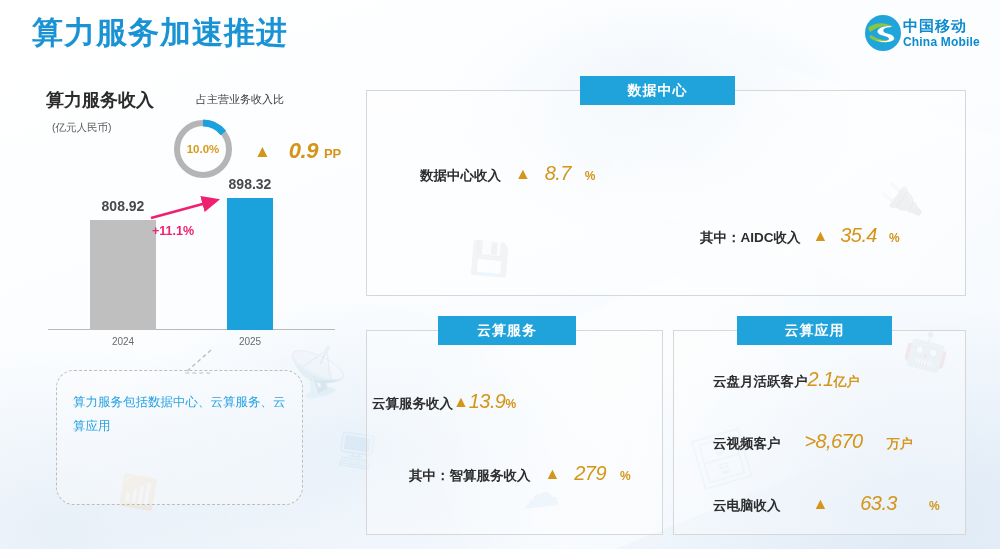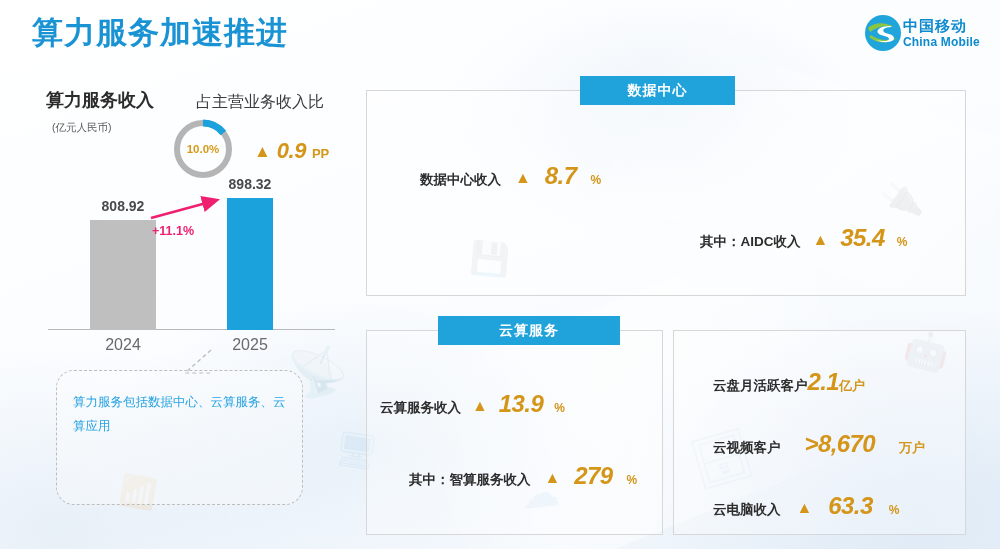--- a/index.html
+++ b/index.html
@@ -47,42 +47,42 @@
   #logo { position:absolute; right:20px; top:13px; display:flex; align-items:center; }
   #logo .mark { width:40px; height:40px; }
   #logo .words { display:flex; flex-direction:column; line-height:1; }
   #logo .cn { font-size:15px; font-weight:bold; color:#0d8bce; letter-spacing:1px; }
   #logo .en { font-size:12px; font-weight:bold; color:#0d8bce; margin-top:3px; letter-spacing:.2px;}
 
   
   #rev-title { position:absolute; left:46px; top:88px; font-size:18px; font-weight:bold; color:#2b2b2b; white-space:nowrap;}
   #rev-unit  { position:absolute; left:52px; top:121px; font-size:10.5px; color:#5a5a5a; white-space:nowrap;}
 
-  #ratio-label { position:absolute; left:196px; top:92px; font-size:16px; color:#3c3c3c; white-space:nowrap;text-align:center;}
+  #ratio-label { position:absolute; left:196px; top:92px; font-size:11px; color:#3c3c3c; white-space:nowrap;text-align:center;}
   #donut { position:absolute; left:170px; top:116px; width:66px; height:66px; }
   #donut .pct {
     position:absolute; inset:0; display:flex; align-items:center; justify-content:center;
     font-size:11.5px; font-weight:bold; color:#d89a1a;
   }
   #pp { position:absolute; left:254px; top:138px; display:flex; align-items:baseline; gap:6px; white-space:nowrap;}
   #pp .tri { font-size:17px; color:#d49518; line-height:1; position:relative; top:-1px;}
-  #pp .num { font-size:22px; font-weight:bold; color:#d49518; font-style:italic; letter-spacing:-.5px;}
+  #pp .num { font-size:22px; font-weight:bold; color:#d49518; font-style:italic; letter-spacing:-.5px;margin-left:12px;}
   #pp .unit{ font-size:13px; font-weight:bold; color:#d49518; }
 
   
   #chart { position:absolute; left:40px; top:190px; width:300px; height:160px; }
   #chart .axis { position:absolute; left:8px; right:5px; bottom:20px; height:1px; background:#b9b9b9;}
   #chart .bar { position:absolute; bottom:20px; }
   #chart .bar .cap {
     position:absolute; bottom:100%; left:50%; transform:translateX(-50%);
     margin-bottom:6px; font-size:14px; font-weight:bold; color:#4a4a4a; white-space:nowrap;
   }
   #chart .bar .tick {
     position:absolute; top:100%; left:50%; transform:translateX(-50%);
-    margin-top:6px; font-size:16px; color:#6a6a6a; white-space:nowrap;
+    margin-top:6px; font-size:10px; color:#6a6a6a; white-space:nowrap;
   }
   #chart .bar.b2024 { left:50px; width:66px; height:110px; background:#bfbfbf;}
   #chart .bar.b2025 { left:187px; width:46px; height:132px; background:#1ba1db;}
   #growth { position:absolute; left:152px; top:224px; font-size:12.5px; font-weight:bold; color:#ef2070; white-space:nowrap;}
   #arrow { position:absolute; left:148px; top:196px; width:74px; height:26px;}
 
   
   #callout {
     position:absolute; left:56px; top:370px; width:247px; height:135px;
     border:1.4px dashed #bdbdbd; border-radius:18px; box-sizing:border-box;
@@ -103,38 +103,38 @@
   #panel-dc  { left:366px; top:90px;  width:600px; height:206px; }
   #panel-cs  { left:366px; top:330px; width:297px; height:205px; }
   #panel-ca  { left:673px; top:330px; width:293px; height:205px; }
   .badge {
     position:absolute; background:#20a3db; color:#ffffff;
     font-size:14px; font-weight:bold; letter-spacing:1px;
     display:flex; align-items:center; justify-content:center;
     height:29px; white-space:nowrap;
   }
   #badge-dc { left:580px; top:76px; width:155px; }
-  #badge-cs { left:438px; top:316px; width:182px; }
+  #badge-cs { left:438px; top:316px; width:138px; }
   #badge-ca { left:737px; top:316px; width:155px; }
 
   
   .metric { position:absolute; display:flex; align-items:baseline; white-space:nowrap; }
   .metric .lbl  { font-size:13.5px; font-weight:bold; color:#2d2d2d; }
   .metric .tri  { font-size:16px; color:#d49518; line-height:1; position:relative; top:-1px; }
-  .metric .num  { font-size:24px; font-weight:bold; color:#d49518; font-style:italic; letter-spacing:-.6px;}
+  .metric .num  { font-size:20px; font-weight:normal; color:#d49518; font-style:italic; letter-spacing:-.6px;}
   .metric .unit { font-size:12px; font-weight:bold; color:#d49518; }
   .metric .unit.cn { font-size:13px; }
 
   #m-dc1  { left:420px; top:162px; gap:14px; }
   #m-dc2  { left:700px; top:224px; gap:12px; }
-  #m-cs1  { left:380px; top:390px; gap:11px; }
+  #m-cs1  { left:372px; top:390px; }
   #m-cs2  { left:409px; top:462px; gap:14px; }
   #m-ca1  { left:713px; top:368px; gap:0; }
   #m-ca2  { left:713px; top:430px; gap:24px; }
-  #m-ca3  { left:713px; top:492px; gap:16px; }
+  #m-ca3  { left:713px; top:492px; gap:32px; }
 </style>
 </head>
 <body>
 
 <div id="slide">
 
   <div class="bgband b1"></div>
   <div class="bgband b2"></div>
   <span class="bgdeco d1">📡</span>
   <span class="bgdeco d2">🖥</span>
@@ -230,20 +230,21 @@
     <span class="unit">%</span>
   </div>
   <div class="metric" id="m-cs2">
     <span class="lbl">其中：智算服务收入</span>
     <span class="tri">▲</span>
     <span class="num">279</span>
     <span class="unit">%</span>
   </div>
 
   <div class="panel" id="panel-ca"></div>
+  <div class="badge" id="badge-ca">云算应用</div>
   <div class="metric" id="m-ca1">
     <span class="lbl">云盘月活跃客户</span>
     <span class="num">2.1</span>
     <span class="unit cn">亿户</span>
   </div>
   <div class="metric" id="m-ca2">
     <span class="lbl">云视频客户</span>
     <span class="num">&gt;8,670</span>
     <span class="unit cn">万户</span>
   </div>

